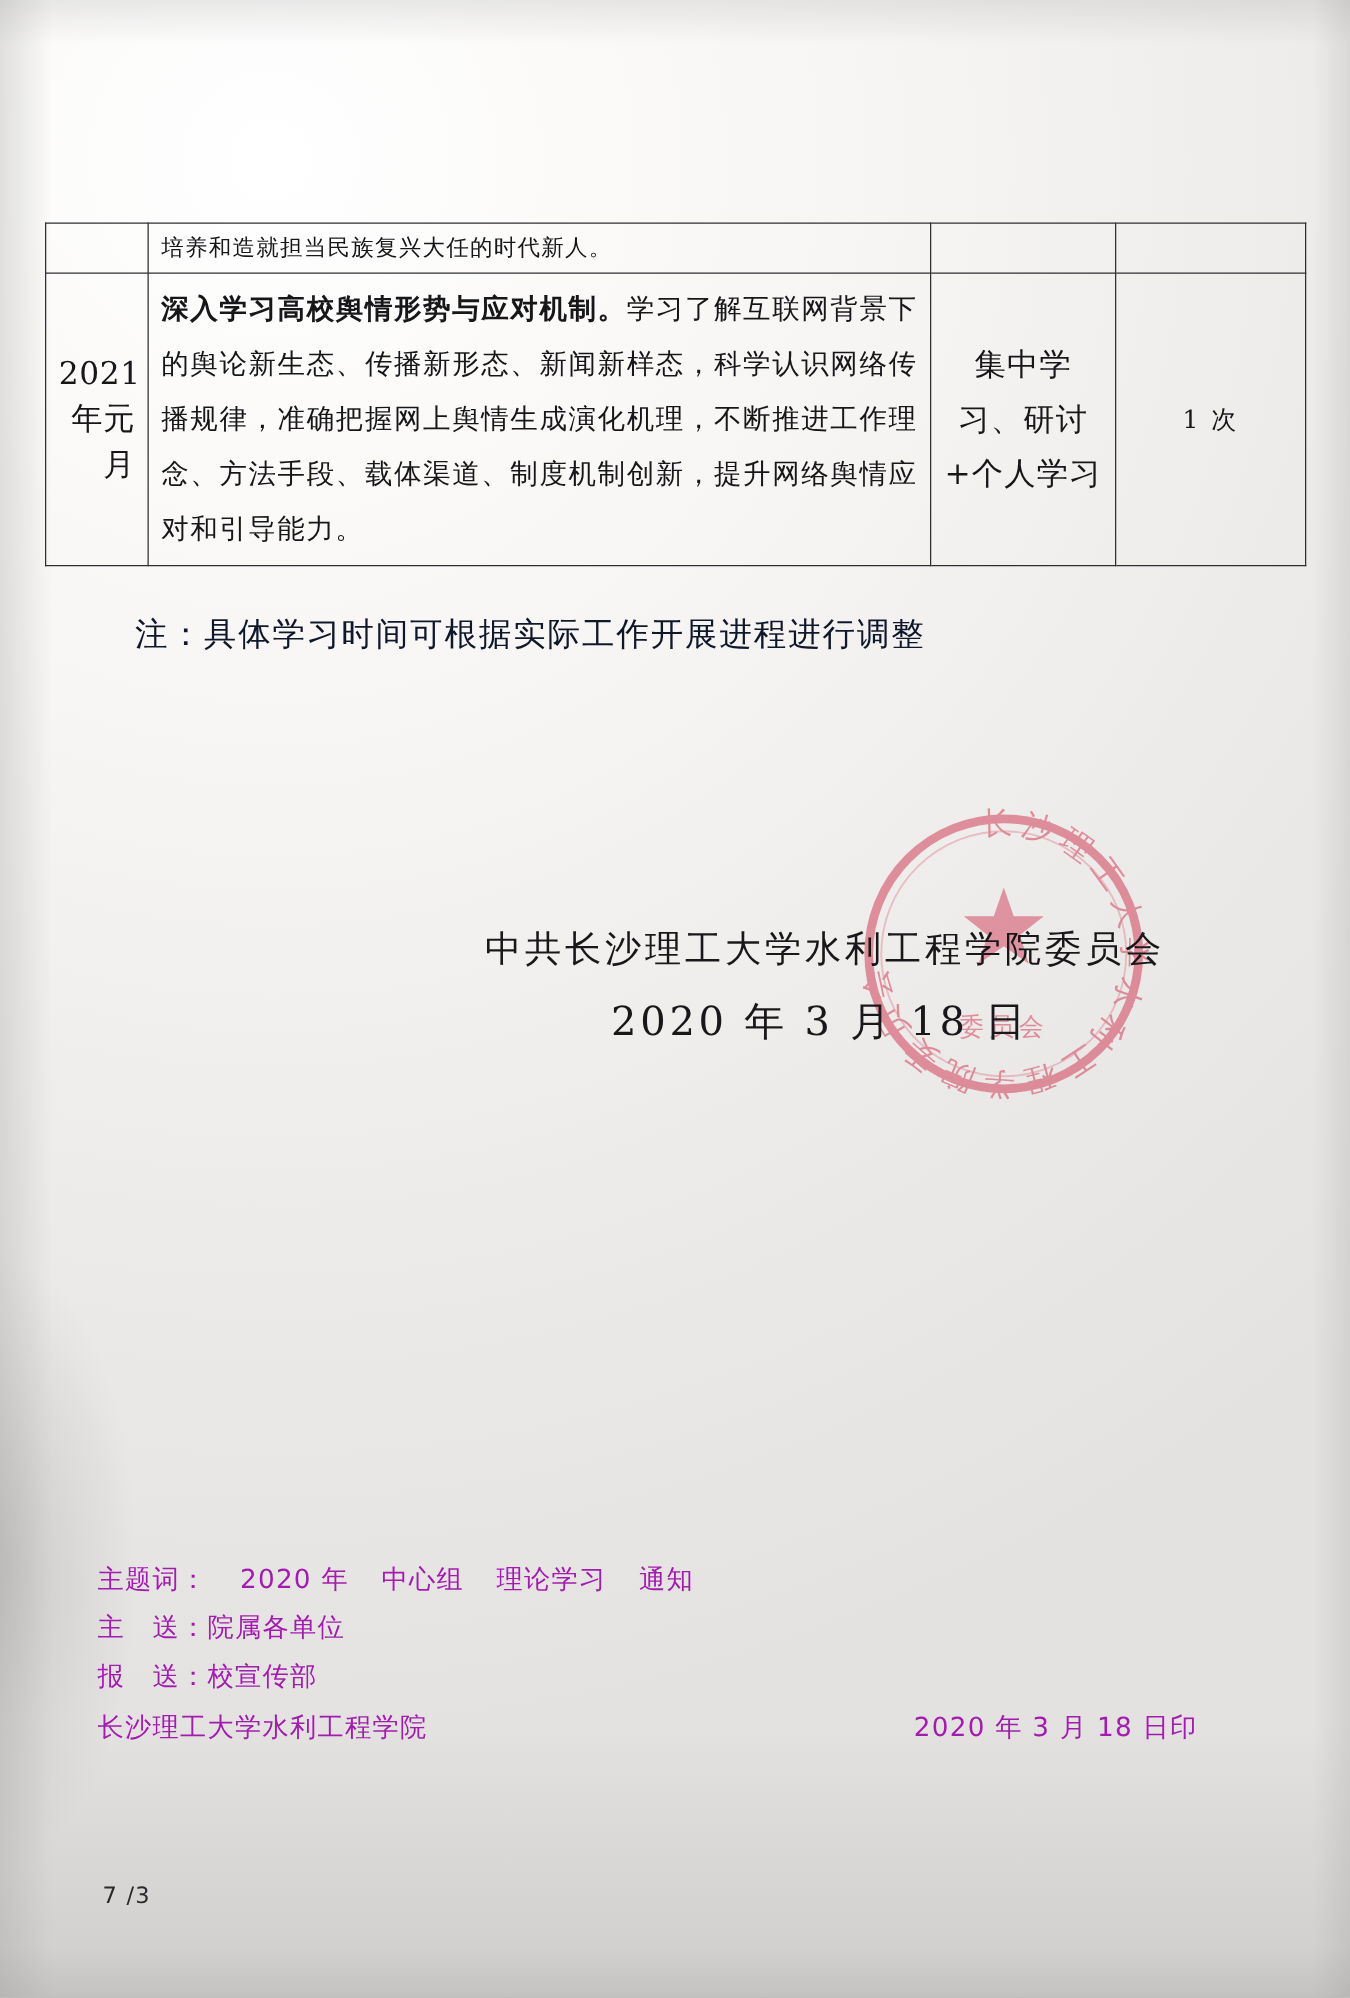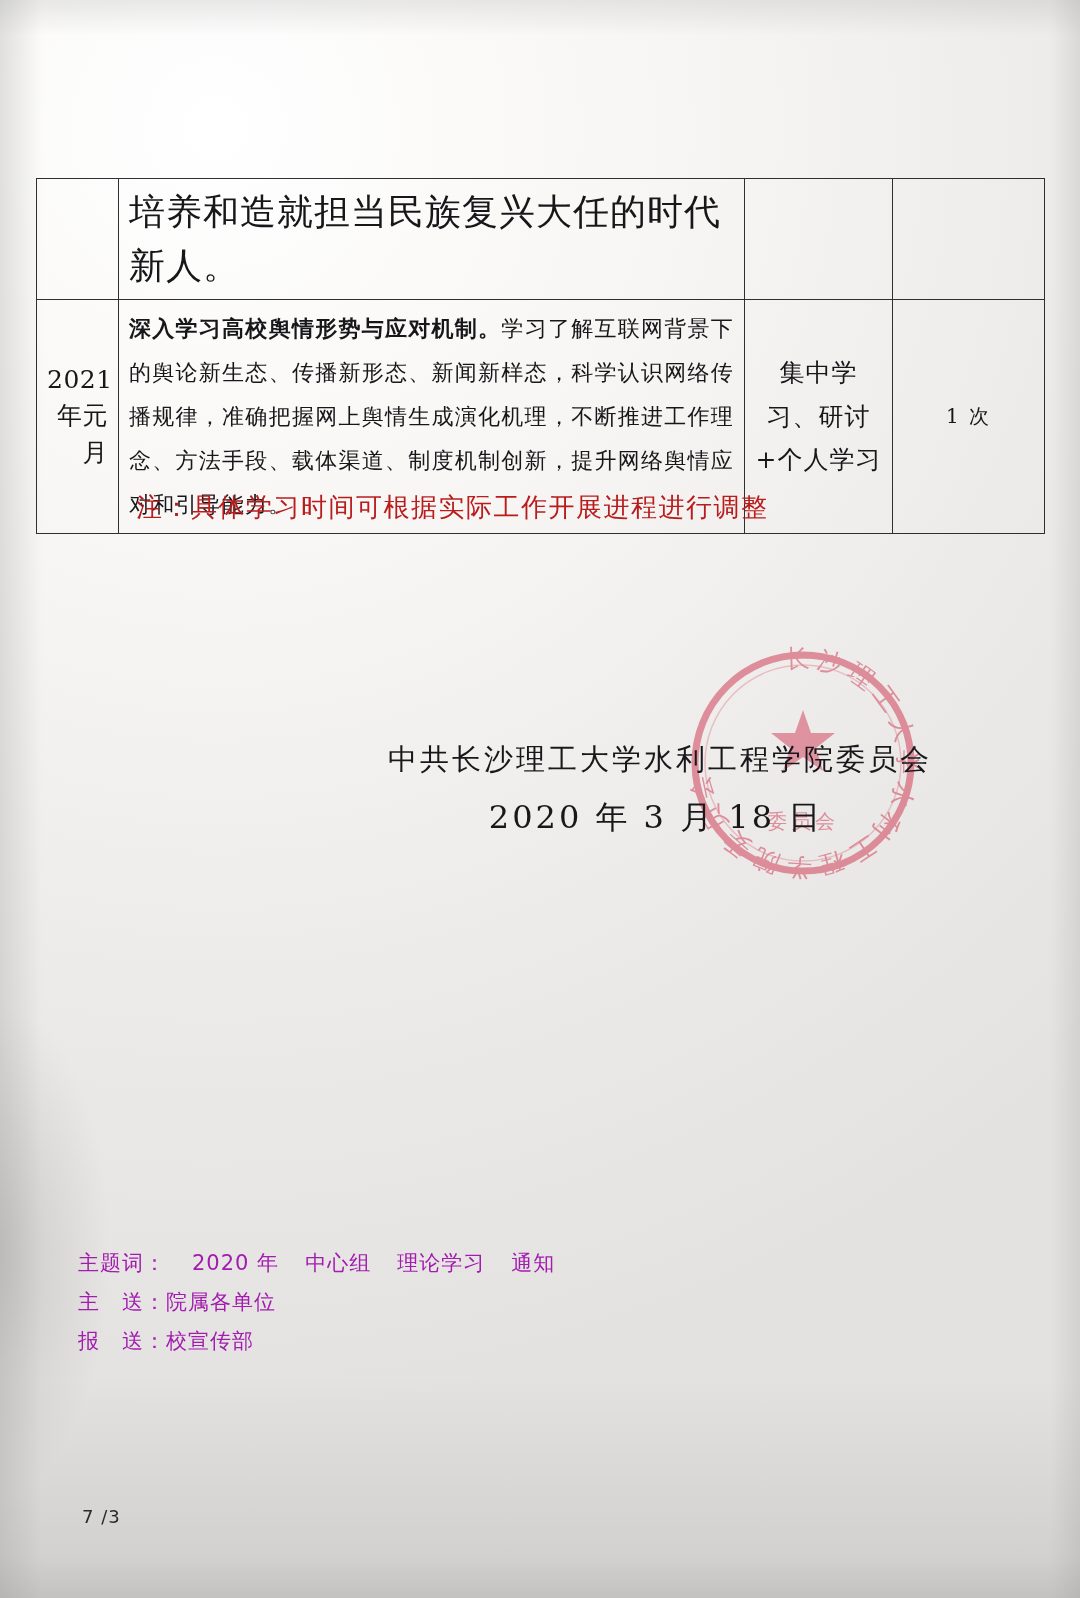--- a/index.html
+++ b/index.html
@@ -68,21 +68,21 @@
   .col-form { width: 148px; }
   .col-times { width: 152px; }
 
   .cell-date {
     text-align: right;
     font-size: 25px;
     line-height: 1.45;
     letter-spacing: 0.5px;
   }
   .cell-carry {
-    font-size: 36px;
+    font-size: 18px;
     line-height: 1.5;
     padding-top: 12px;
     padding-bottom: 12px;
     letter-spacing: 1px;
   }
   .cell-body {
     font-size: 22px;
     line-height: 2.0;
     letter-spacing: 1.2px;
     text-align: justify;
@@ -100,26 +100,26 @@
   }
   .cell-times {
     text-align: center;
     font-size: 20px;
     letter-spacing: 2px;
   }
   .cell-blank { }
 
   .table-note {
     position: absolute;
-    left: 136px;
+    left: 108px;
     top: 490px;
     font-family: "DejaVu Serif", "Liberation Serif", serif;
     font-size: 26px;
     letter-spacing: 1.5px;
-    color: #b91c1c;
+    color: #0f172a;
   }
 
   
   .signature {
     position: absolute;
     right: 148px;
     top: 740px;
     text-align: left;
     font-family: "DejaVu Serif", "Liberation Serif", serif;
     color: #18181b;
@@ -235,16 +235,20 @@
 
   <div class="signature">
     <div class="sign-org">中共长沙理工大学水利工程学院委员会</div>
     <div class="sign-date">2020 年 3 月 18 日</div>
   </div>
 
   <div class="footer">
     <div class="row kw"><span>主题词：</span><span>2020 年</span><span>中心组</span><span>理论学习</span><span>通知</span></div>
     <div class="row"><span>主　送：</span><span>院属各单位</span></div>
     <div class="row"><span>报　送：</span><span>校宣传部</span></div>
+    <div class="footer-last">
+      <span>长沙理工大学水利工程学院</span>
+      <span class="footer-print">2020 年 3 月 18 日印</span>
+    </div>
   </div>
 
   <div class="page-num">7 /3</div>
 </div>
 
 </body></html>

